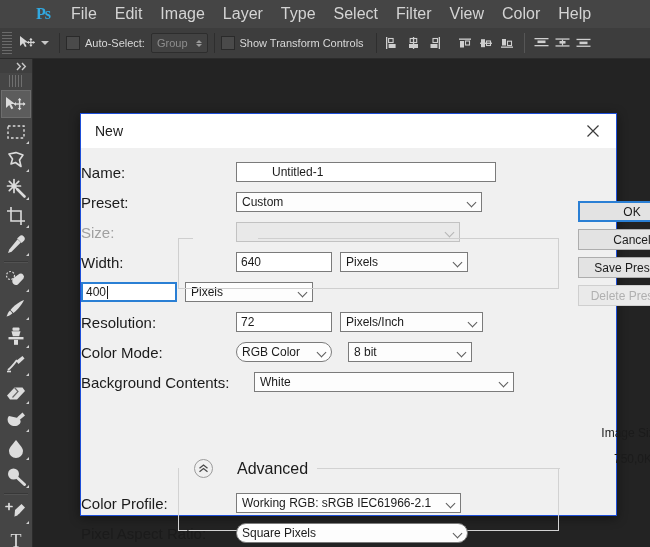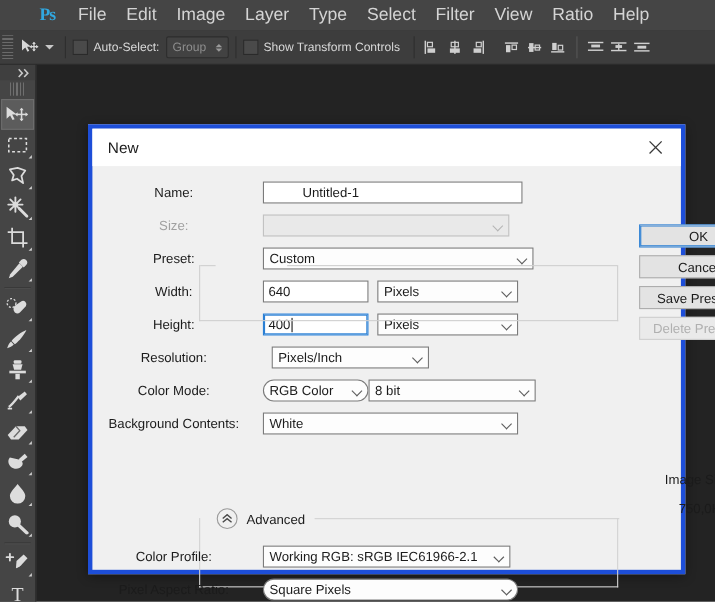--- a/index.html
+++ b/index.html
@@ -83,38 +83,38 @@
   .tool.active{background:#5c5c5c;border:1px solid #6d6d6d;box-sizing:border-box;}
   .tool .corner{
     position:absolute;right:2px;bottom:2px;width:0;height:0;
     border-left:3px solid transparent;border-bottom:3px solid #d0d0d0;
   }
   .tool-div{height:1px;background:#383838;margin:3px 4px;border-bottom:1px solid #525252;}
 
   
   .dialog{
     position:absolute;left:80px;top:113px;width:535px;height:401px;
-    background:#f0f0f0;border:4px solid #1d4ed8;
+    background:#f0f0f0;border:1px solid #1d4ed8;
     box-shadow:0 2px 10px rgba(0,0,0,.45);
     font-size:12px;color:#1b1b1b;
   }
   .dlg-title{
     height:34px;background:#ffffff;display:flex;align-items:center;
     justify-content:space-between;padding:0 0 0 14px;
   }
   .dlg-title-text{font-size:14px;color:#1b1b1b;}
   .dlg-close{
     width:46px;height:34px;display:flex;align-items:center;justify-content:center;
     cursor:default;
   }
   .dlg-body{position:relative;height:366px;}
 
   .row{display:flex;align-items:center;height:20px;margin-bottom:10px;}
   .lbl{
-    width:148px;text-align:center;padding-right:7px;font-size:12px;color:#1b1b1b;
+    width:148px;text-align:left;padding-right:7px;font-size:15px;color:#1b1b1b;
     white-space:nowrap;
   }
   .lbl.dim{color:#a0a0a0;}
 
   .tbox{
     height:20px;background:#ffffff;border:1px solid #7b7b7b;
     display:flex;align-items:center;padding:0 4px;font-size:12px;box-sizing:border-box;
     color:#1b1b1b;
   }
   .tbox.focus{border:1px solid #2a7fd4;outline:1px solid #2a7fd4;outline-offset:-2px;}
@@ -167,21 +167,21 @@
 
   
   .advanced{
     position:absolute;left:113px;top:297px;width:366px;
     display:flex;align-items:center;
   }
   .adv-circle{
     width:17px;height:17px;border-radius:50%;border:1px solid #9b9b9b;
     background:#f0f0f0;display:flex;align-items:center;justify-content:center;flex:0 0 auto;
   }
-  .adv-label{font-size:12px;margin:0 9px 0 8px;white-space:nowrap;text-align:right;}
+  .adv-label{font-size:16px;margin:0 9px 0 24px;white-space:nowrap;text-align:right;}
   .adv-line{flex:1;height:1px;background:#d2d2d2;}
 
   .fieldset-bottom{
     position:absolute;left:97px;top:306px;width:381px;height:63px;
     border:1px solid #d2d2d2;border-top:none;box-sizing:border-box;pointer-events:none;
   }
 </style>
 </head>
 <body>
 
@@ -190,21 +190,21 @@
   <div class="menubar">
     <div class="ps-logo">Ps</div>
     <div class="menu-item">File</div>
     <div class="menu-item">Edit</div>
     <div class="menu-item">Image</div>
     <div class="menu-item">Layer</div>
     <div class="menu-item">Type</div>
     <div class="menu-item">Select</div>
     <div class="menu-item">Filter</div>
     <div class="menu-item">View</div>
-    <div class="menu-item">Ratio</div>
+    <div class="menu-item">Color</div>
     <div class="menu-item">Help</div>
   </div>
 
   <div class="optionsbar">
     <div class="grip"></div>
 
     <div class="tool-cur">
       <svg width="17" height="16" viewBox="0 0 17 16">
         <path d="M1 1 L1 11 L4 8.2 L6 12 L7.6 11.2 L5.6 7.5 L9.3 7.5 Z" fill="#d7d7d7"></path>
         <path d="M13 2 L15.6 4.6 L14.4 4.6 L14.4 6.4 L16.2 6.4 L16.2 5.3 L18 7.9" fill="none"></path>
@@ -488,87 +488,89 @@
       </span>
     </div>
 
     <div class="dlg-body">
 
       <div class="groupbox"></div>
       <div class="fieldset-bottom"></div>
 
       <div class="row" style="margin-top:14px;">
         <span class="lbl">Name:</span>
-        <span class="tbox" style="width:236px;padding-left:35px;">
+        <span class="tbox" style="width:260px;padding-left:35px;">
           <span>Untitled-1</span>
+        </span>
+      </div>
+
+      <div class="row">
+        <span class="lbl">Preset:</span>
+        <span class="sel" style="width:246px;">
+          <span>Custom</span>
+          <span class="chev"></span>
         </span>
       </div>
 
       <div class="row">
         <span class="lbl dim">Size:</span>
         <span class="sel disabled" style="width:224px;">
           <span></span>
           <span class="chev"></span>
         </span>
       </div>
 
       <div class="row">
-        <span class="lbl">Preset:</span>
-        <span class="sel" style="width:246px;">
-          <span>Custom</span>
-          <span class="chev"></span>
-        </span>
-      </div>
-
-      <div class="row">
         <span class="lbl">Width:</span>
         <span class="tbox" style="width:96px;">
           <span>640</span>
         </span>
         <span class="sel" style="width:128px;margin-left:8px;">
           <span>Pixels</span>
           <span class="chev"></span>
         </span>
       </div>
 
       <div class="row">
-        <span class="lbl">Height:</span>
         <span class="tbox focus" style="width:96px;">
           <span>400</span>
             <span class="caret"></span>
         </span>
         <span class="sel" style="width:128px;margin-left:8px;">
           <span>Pixels</span>
           <span class="chev"></span>
         </span>
       </div>
 
       <div class="row">
         <span class="lbl">Resolution:</span>
+        <span class="tbox" style="width:96px;">
+          <span>72</span>
+        </span>
         <span class="sel" style="width:143px;margin-left:8px;">
           <span>Pixels/Inch</span>
           <span class="chev"></span>
         </span>
       </div>
 
       <div class="row">
         <span class="lbl">Color Mode:</span>
         <span class="sel" style="width:96px;border-radius:10px;">
           <span>RGB Color</span>
           <span class="chev"></span>
         </span>
-        <span class="sel" style="width:152px;margin-left:0;">
+        <span class="sel" style="width:124px;margin-left:16px;">
           <span>8 bit</span>
           <span class="chev"></span>
         </span>
       </div>
 
       <div class="row">
         <span class="lbl">Background Contents:</span>
-        <span class="sel" style="width:232px;">
+        <span class="sel" style="width:260px;margin-left:18px;">
           <span>White</span>
           <span class="chev"></span>
         </span>
       </div>
 
       <div class="advanced">
         <span class="adv-circle">
           <svg width="11" height="9" viewBox="0 0 11 9">
             <path d="M1.5 4.3 L5.5 1 L9.5 4.3" fill="none" stroke="#4a4a4a" stroke-width="1.3"></path>
             <path d="M1.5 7.8 L5.5 4.5 L9.5 7.8" fill="none" stroke="#4a4a4a" stroke-width="1.3"></path>

